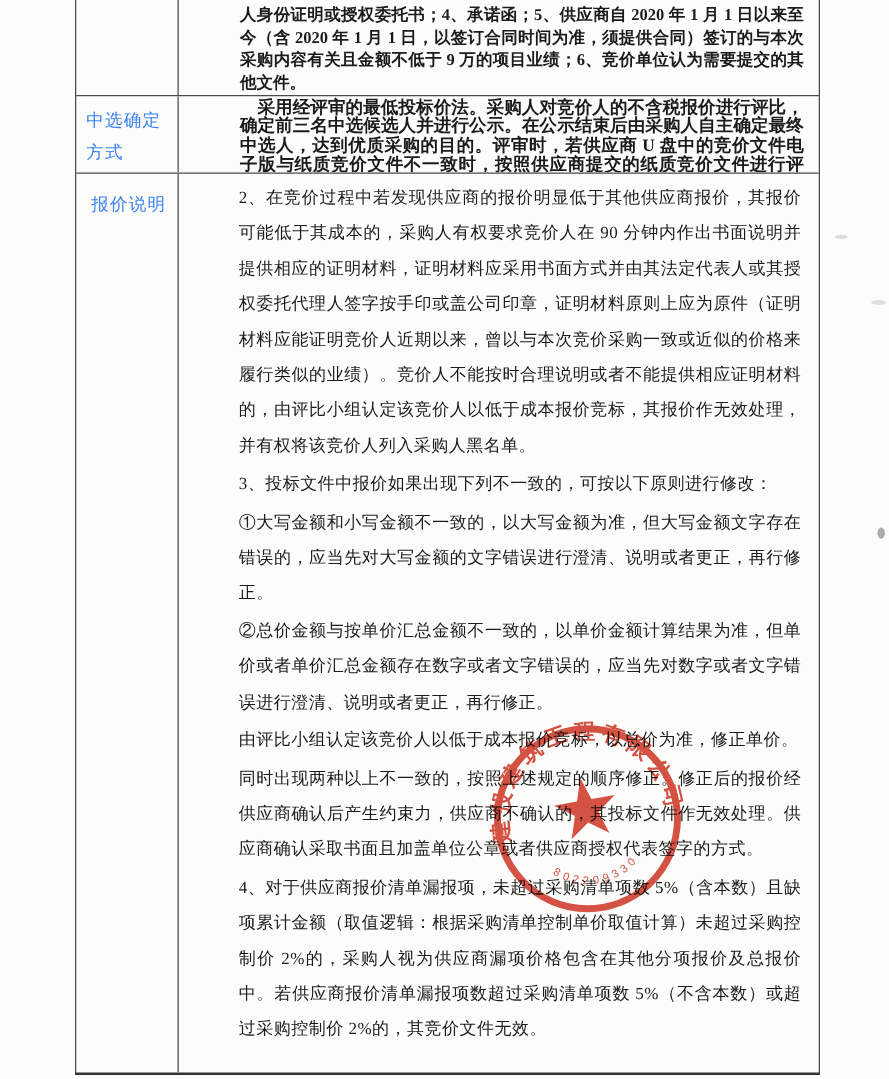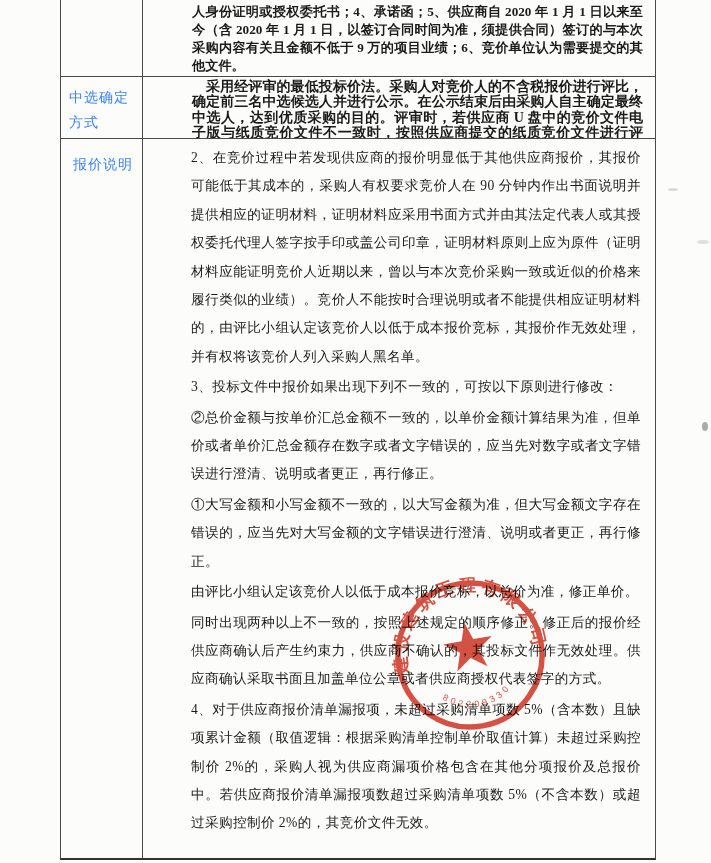--- a/index.html
+++ b/index.html
@@ -91,22 +91,22 @@
       <div class="content-cell">
         <p>采用经评审的最低投标价法。采购人对竞价人的不含税报价进行评比，确定前三名中选候选人并进行公示。在公示结束后由采购人自主确定最终中选人，达到优质采购的目的。评审时，若供应商 U 盘中的竞价文件电子版与纸质竞价文件不一致时，按照供应商提交的纸质竞价文件进行评比。</p>
       </div>
     </div>
 
     <div class="row row3">
       <div class="label-cell">报价说明</div>
       <div class="content-cell">
         <p>2、在竞价过程中若发现供应商的报价明显低于其他供应商报价，其报价可能低于其成本的，采购人有权要求竞价人在 90 分钟内作出书面说明并提供相应的证明材料，证明材料应采用书面方式并由其法定代表人或其授权委托代理人签字按手印或盖公司印章，证明材料原则上应为原件（证明材料应能证明竞价人近期以来，曾以与本次竞价采购一致或近似的价格来履行类似的业绩）。竞价人不能按时合理说明或者不能提供相应证明材料的，由评比小组认定该竞价人以低于成本报价竞标，其报价作无效处理，并有权将该竞价人列入采购人黑名单。</p>
         <p>3、投标文件中报价如果出现下列不一致的，可按以下原则进行修改：</p>
+        <p>①大写金额和小写金额不一致的，以大写金额为准，但大写金额文字存在错误的，应当先对大写金额的文字错误进行澄清、说明或者更正，再行修正。</p>
         <p>②总价金额与按单价汇总金额不一致的，以单价金额计算结果为准，但单价或者单价汇总金额存在数字或者文字错误的，应当先对数字或者文字错误进行澄清、说明或者更正，再行修正。</p>
-        <p>①大写金额和小写金额不一致的，以大写金额为准，但大写金额文字存在错误的，应当先对大写金额的文字错误进行澄清、说明或者更正，再行修正。</p>
         <p>由评比小组认定该竞价人以低于成本报价竞标，以总价为准，修正单价。</p>
         <p>同时出现两种以上不一致的，按照上述规定的顺序修正。修正后的报价经供应商确认后产生约束力，供应商不确认的，其投标文件作无效处理。供应商确认采取书面且加盖单位公章或者供应商授权代表签字的方式。</p>
         <p>4、对于供应商报价清单漏报项，未超过采购清单项数 5%（含本数）且缺项累计金额（取值逻辑：根据采购清单控制单价取值计算）未超过采购控制价 2%的，采购人视为供应商漏项价格包含在其他分项报价及总报价中。若供应商报价清单漏报项数超过采购清单项数 5%（不含本数）或超过采购控制价 2%的，其竞价文件无效。</p>
       </div>
     </div>
 
   </div>
 
   <svg class="seal" viewBox="0 0 170 170">
     <g transform="rotate(-10 85 85)">

